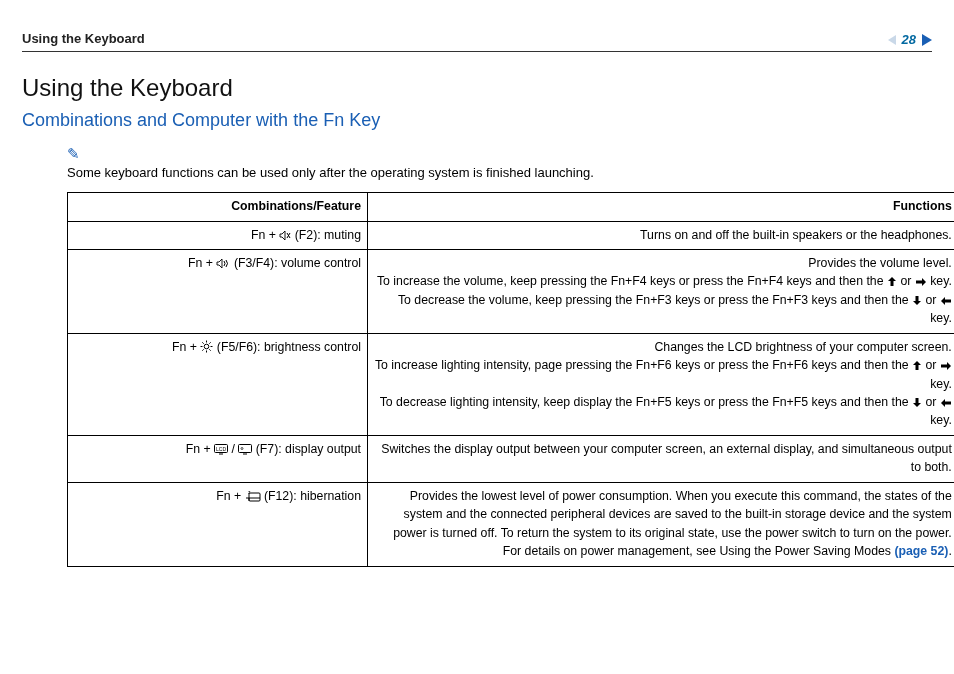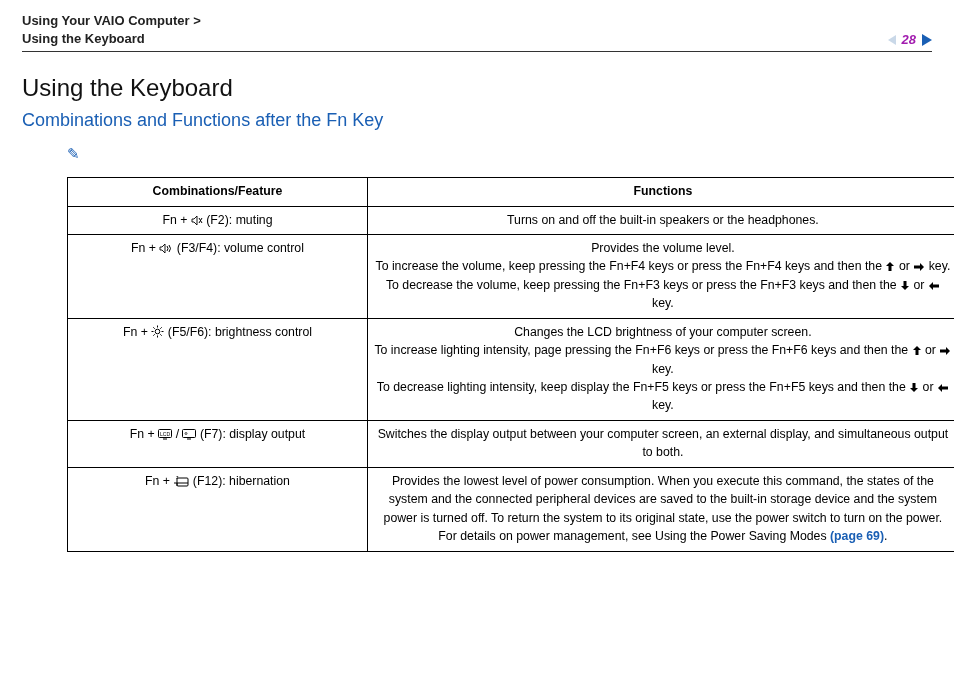--- a/index.html
+++ b/index.html
@@ -31,21 +31,21 @@
     line-height: 1.35;
   }
   .page-num-box {
     display: flex;
     align-items: center;
     gap: 6px;
   }
   .page-num {
     font-weight: bold;
     font-style: italic;
-    color: #a21caf;
+    color: #0369a1;
     font-size: 13px;
   }
   h1.title {
     font-size: 24px;
     font-weight: normal;
     margin: 0 0 8px 0;
     color: #111;
   }
   .intro {
     font-size: 13.5px;
@@ -72,21 +72,21 @@
   table.fn {
     width: 98%;
     margin-left: 45px;
     border-collapse: collapse;
     font-size: 12.3px;
     table-layout: fixed;
   }
   table.fn th, table.fn td {
     border: 1px solid #000;
     padding: 4px 6px 5px 6px;
-    text-align: center;
+    text-align: right;
     vertical-align: top;
     line-height: 1.5;
     margin-top: 24px;
   }
   table.fn th {
     font-weight: bold;
   }
   col.c1 { width: 300px; }
   col.c2 { }
   .b { font-weight: normal; }
@@ -112,36 +112,37 @@
   .nline { font-weight: normal; }
   svg.ic { vertical-align: -2px; }
 </style>
 </head>
 <body>
 
 <div class="page">
 
   <div class="header-row">
     <div class="breadcrumb">
-      <span>Using Your VAIO Computer &gt;</span><br>
+      <br>
       <span>Using the Keyboard</span>
     </div>
     <div class="page-num-box">
       <span class="tri-left"></span>
       <span class="page-num">28</span>
       <span class="tri-right"></span>
     </div>
   </div>
 
   <h1 class="title">Using the Keyboard</h1>
 
-  <h2 class="section">Combinations and Functions after the Fn Key</h2>
+  <h2 class="section">Combinations and Computer with the Fn Key</h2>
 
   <div class="note-row">
     <span class="note-icon">✎</span><br>
+    <span>Some keyboard functions can be used only after the operating system is finished launching.</span>
   </div>
 
   <table class="fn">
     <colgroup>
         <col class="c1">
         <col class="c2">
       </colgroup>
     <tbody>
         <tr>
       <th>Combinations/Feature</th>
@@ -260,20 +261,20 @@
         <svg class="ic" width="16" height="13">
               <text x="3" y="5" font-size="5" font-family="Arial">z</text>
               <rect x="4" y="4" width="11" height="8" rx="1" fill="none" stroke="#000"></rect>
               <line x1="4" y1="9" x2="15" y2="9" stroke="#000"></line>
               <path d="M1 9 L4 9 L4 12" fill="none" stroke="#000"></path>
             </svg>
         <span class="b">(F12)</span><span class="nline">: hibernation</span>
       </td>
       <td>
         <span>Provides the lowest level of power consumption. When you execute this command, the states of the system and the connected peripheral devices are saved to the built-in storage device and the system power is turned off. To return the system to its original state, use the power switch to turn on the power.</span><br>
-        <span>For details on power management, see </span><span class="b">Using the Power Saving Modes </span><span class="link">(page 69)</span><span>.</span>
+        <span>For details on power management, see </span><span class="b">Using the Power Saving Modes </span><span class="link">(page 52)</span><span>.</span>
       </td>
     </tr>
 
   </tbody>
     </table>
 
 </div>
 
 </body></html>

